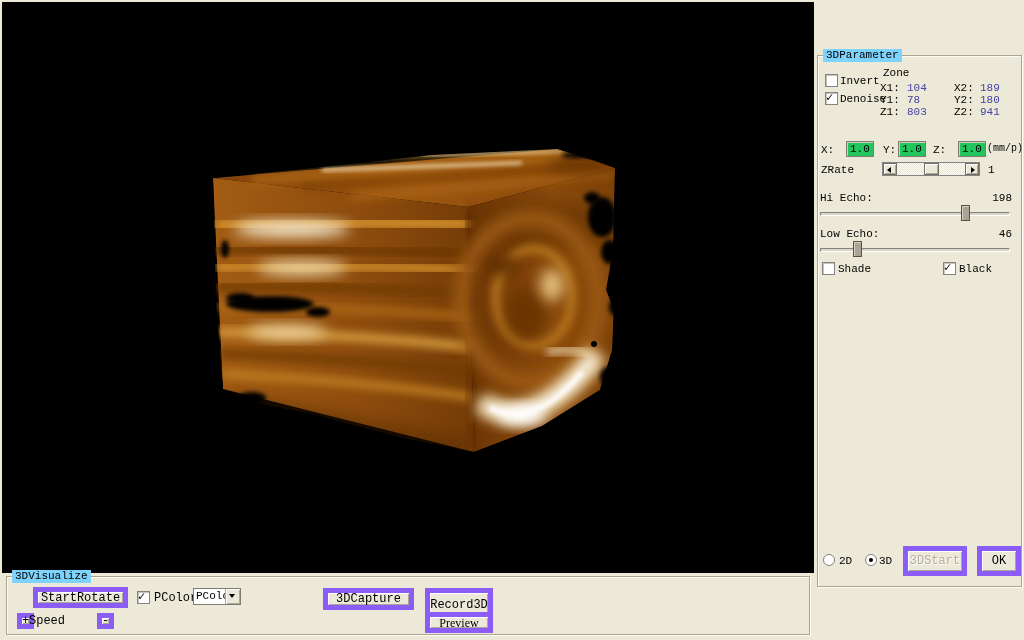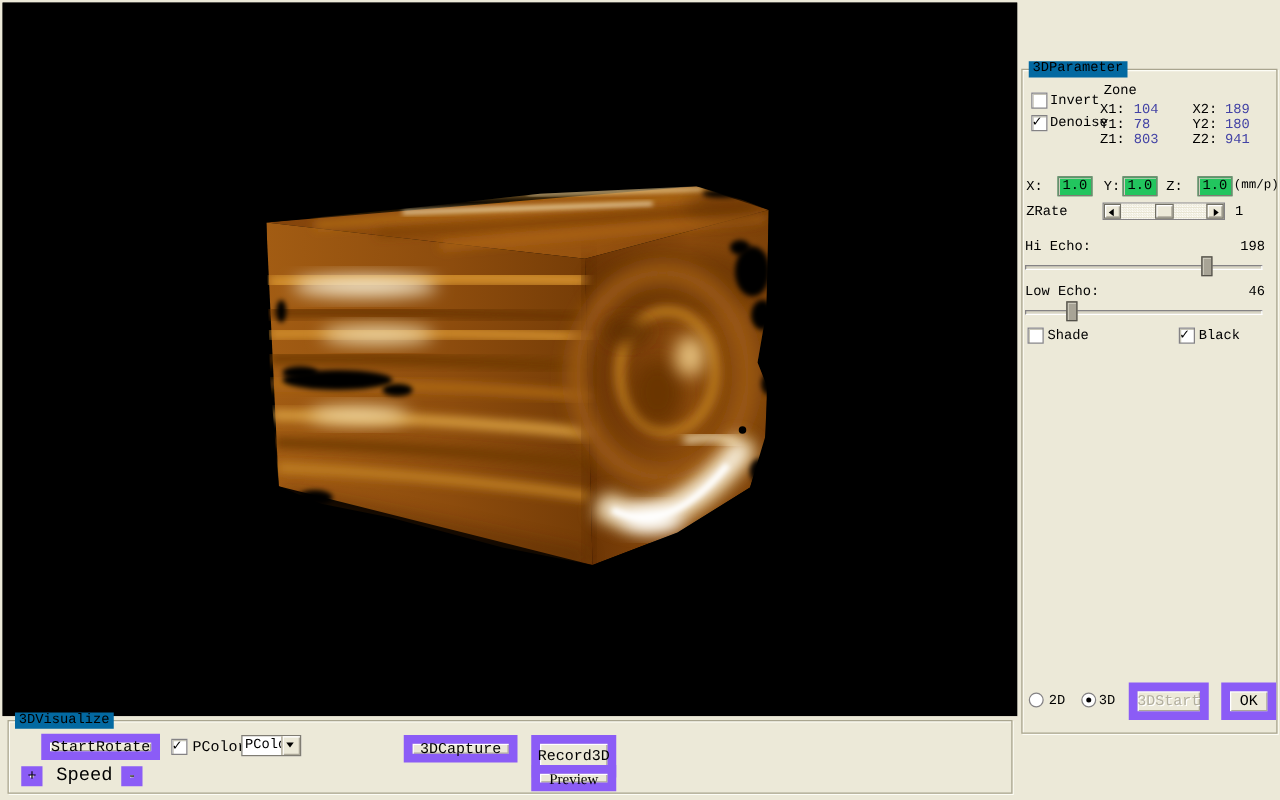--- a/index.html
+++ b/index.html
@@ -8,26 +8,26 @@
 
   
   .viewport{position:absolute;left:2px;top:2px;width:812px;height:571px;background:#000;}
   .viewport svg{display:block;width:100%;height:100%;}
 
   
   .panel-right{position:absolute;left:814px;top:0;width:210px;height:640px;background:#ece9d8;}
   .panel-bottom{position:absolute;left:0;top:573px;width:814px;height:67px;background:#ece9d8;}
 
   .groupbox{position:absolute;border:1px solid #a9a58f;box-shadow:inset 1px 1px 0 #fdfdf6,1px 1px 0 #fdfdf6;}
-  .gb-label{position:absolute;top:-7px;left:5px;background:#0369a1;padding:0 3px;font-size:11px;line-height:13px;white-space:nowrap;}
+  .gb-label{position:absolute;top:-7px;left:5px;background:#7dd3fc;padding:0 3px;font-size:11px;line-height:13px;white-space:nowrap;}
 
   .lbl{position:absolute;font-size:11px;line-height:12px;white-space:nowrap;}
   .val-blue{color:#4343a5;}
 
-  .btn{position:absolute;background:#ece9d8;border:7px solid #8b5cf6;box-shadow:inset 1px 1px 0 #ffffff,inset -1px -1px 0 #aca899;display:flex;align-items:center;justify-content:center;font-family:inherit;font-size:12px;line-height:12px;cursor:pointer;box-sizing:border-box;padding:0;}
+  .btn{position:absolute;background:#ece9d8;border:5px solid #8b5cf6;box-shadow:inset 1px 1px 0 #ffffff,inset -1px -1px 0 #aca899;display:flex;align-items:center;justify-content:center;font-family:inherit;font-size:12px;line-height:12px;cursor:pointer;box-sizing:border-box;padding:0;}
   .btn.disabled{color:#b3af9f;text-shadow:1px 1px 0 #fff;}
 
   .cb{position:absolute;width:13px;height:13px;background:#fff;border:1px solid #848284;box-sizing:border-box;box-shadow:inset 1px 1px 0 #c7c5b8;}
   .cb .cb-glyph{position:absolute;left:0;top:-1px;width:11px;height:11px;font-size:12px;line-height:12px;font-weight:bold;}
 
   .radio{position:absolute;width:12px;height:12px;border-radius:50%;background:#fff;border:1px solid #848284;box-sizing:border-box;}
   .radio.on::after{content:'';position:absolute;left:3px;top:3px;width:4px;height:4px;border-radius:50%;background:#000;}
 
   .field{position:absolute;background:#22c55e;border:1px solid #7f7c73;box-sizing:border-box;font-family:inherit;font-size:11px;padding:0 3px;box-shadow:inset 1px 1px 0 #cfccbd;}
 
@@ -228,21 +228,21 @@
     </div>
   </div>
 
   <div class="panel-bottom">
     <div class="groupbox" style="left:6px;top:3px;width:802px;height:57px;">
       <span class="gb-label">3DVisualize</span>
 
       <button class="btn" style="left:10px;top:10px;width:95px;height:21px;margin-left:16px;">StartRotate</button>
 
       <button class="btn" style="left:10px;top:36px;width:17px;height:16px;">+</button>
-      <span class="lbl" style="left:38px;top:38px;font-size:15px;">Speed</span>
+      <span class="lbl" style="left:22px;top:38px;font-size:12px;">Speed</span>
       <button class="btn" style="left:90px;top:36px;width:17px;height:16px;">-</button>
 
       <span class="cb on" style="left:130px;top:14px;">
           <span class="cb-glyph">✓</span>
         </span>
       <span class="lbl" style="left:147px;top:15px;font-size:12px;">PColor</span>
 
       <div class="combo" style="left:186px;top:11px;width:48px;height:17px;">
         <span class="combo-text">PColor</span>
         <span class="combo-btn">

